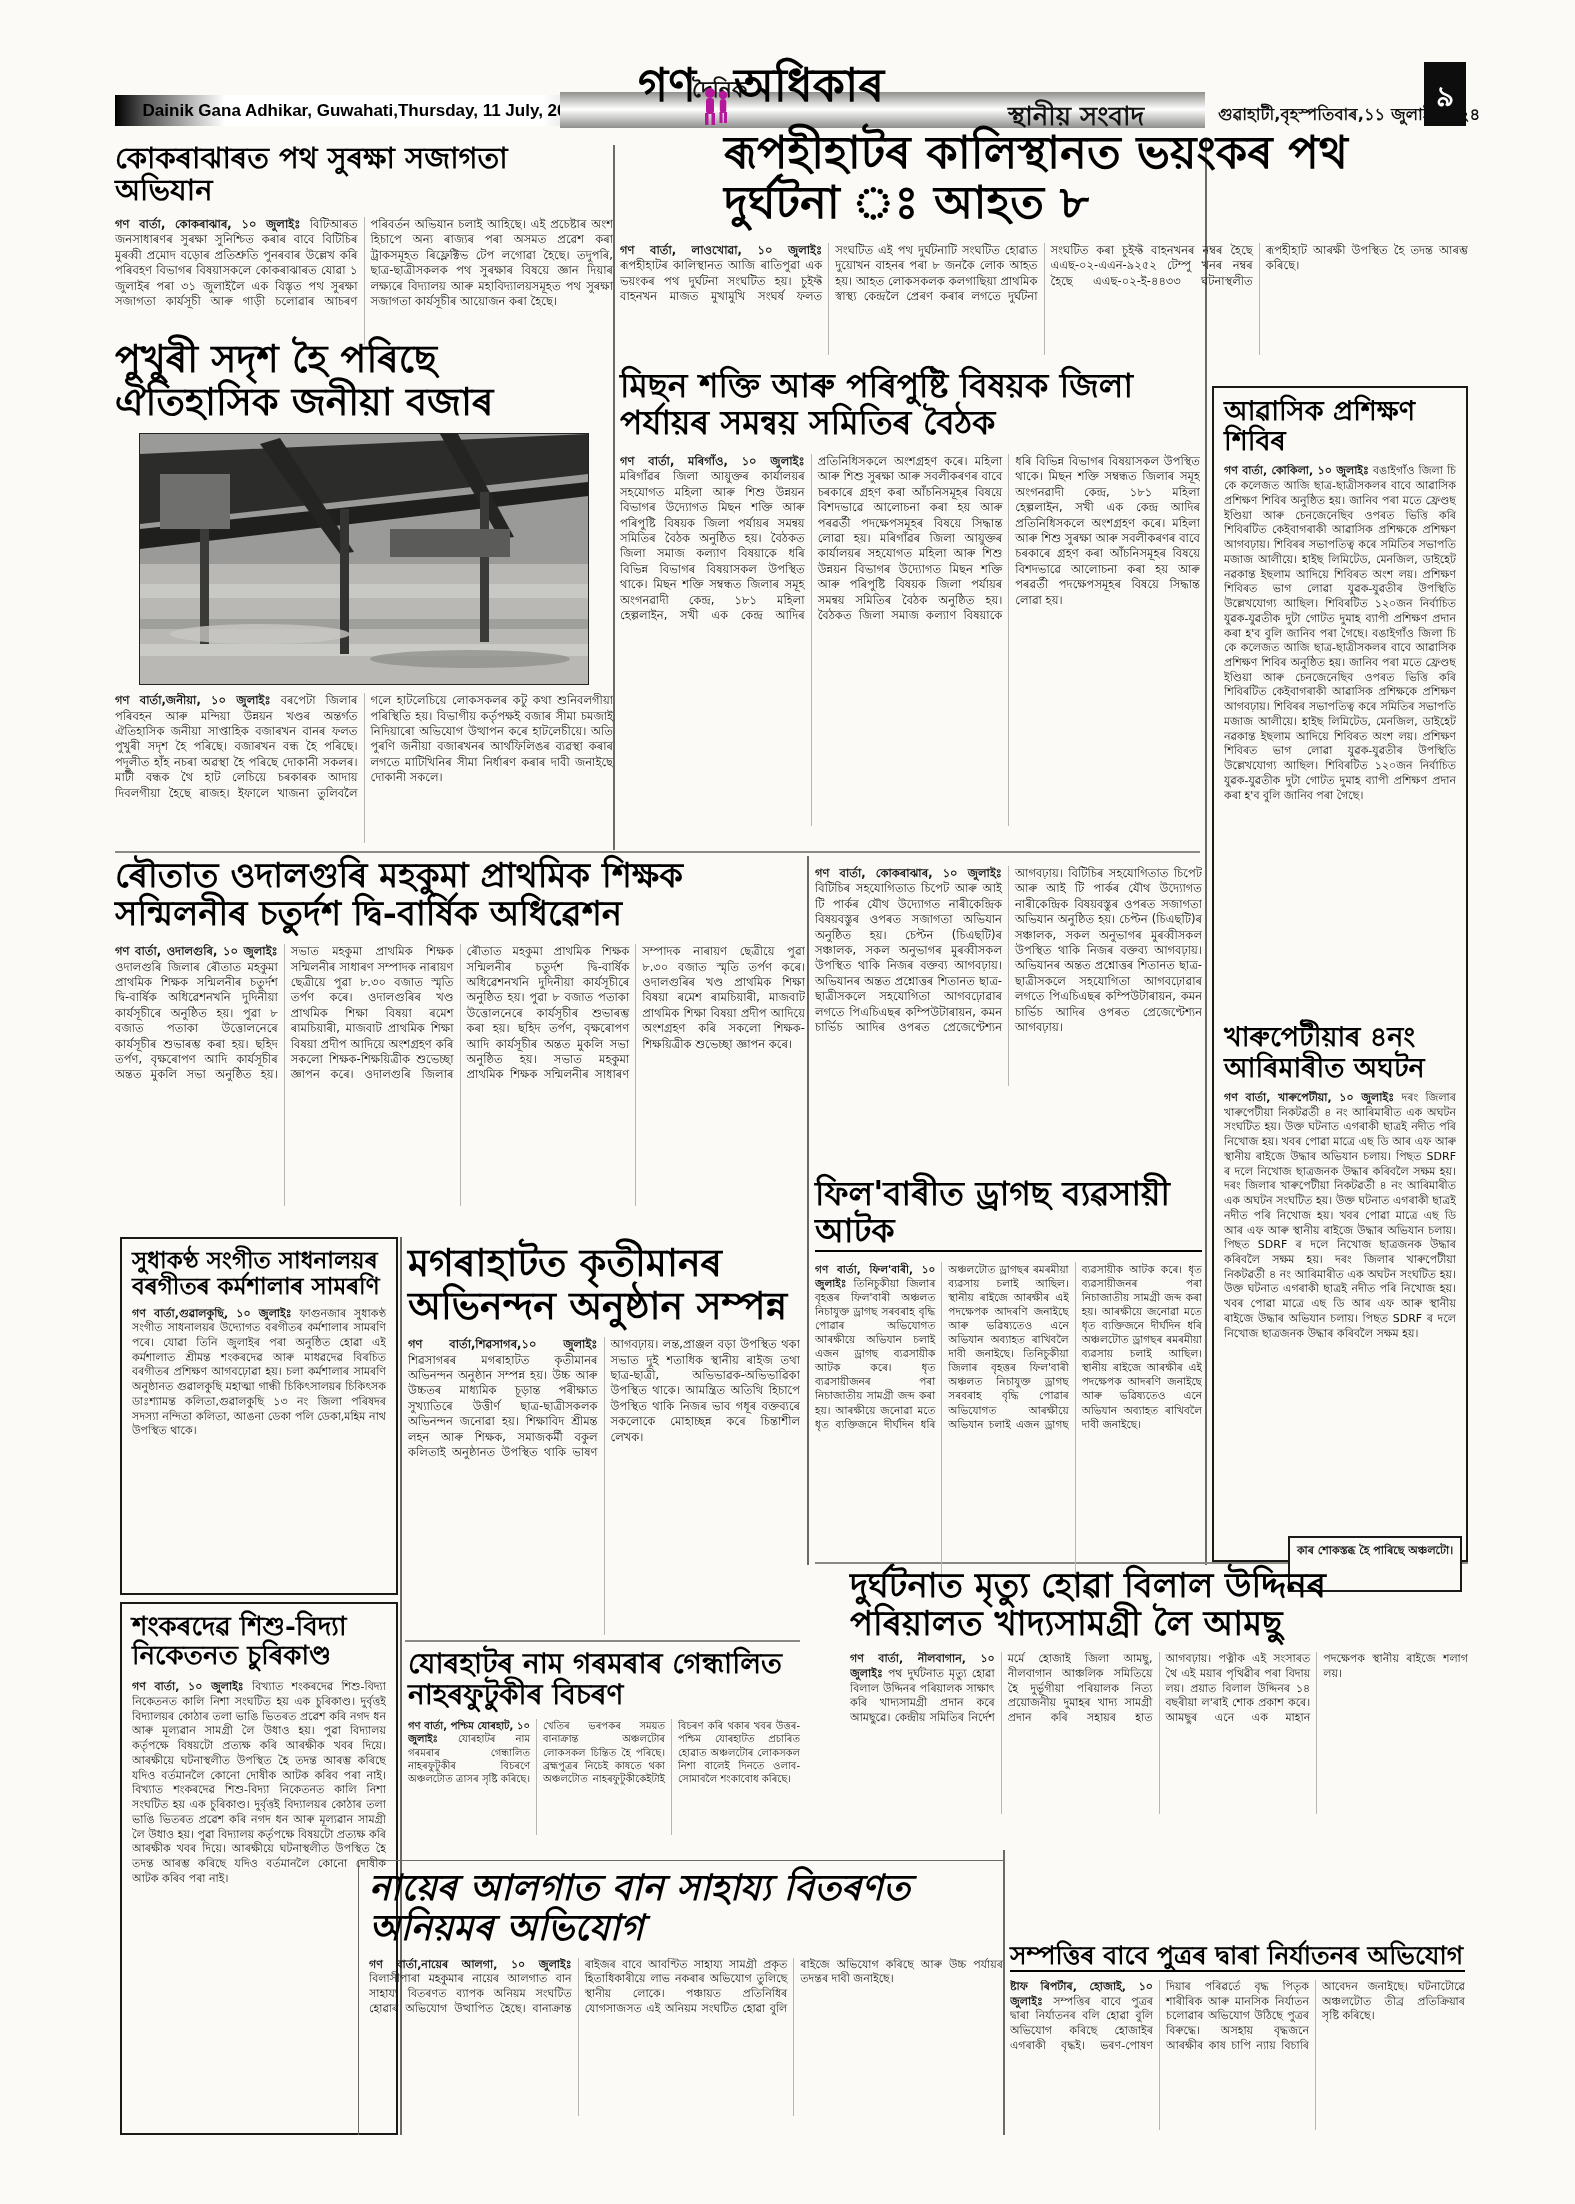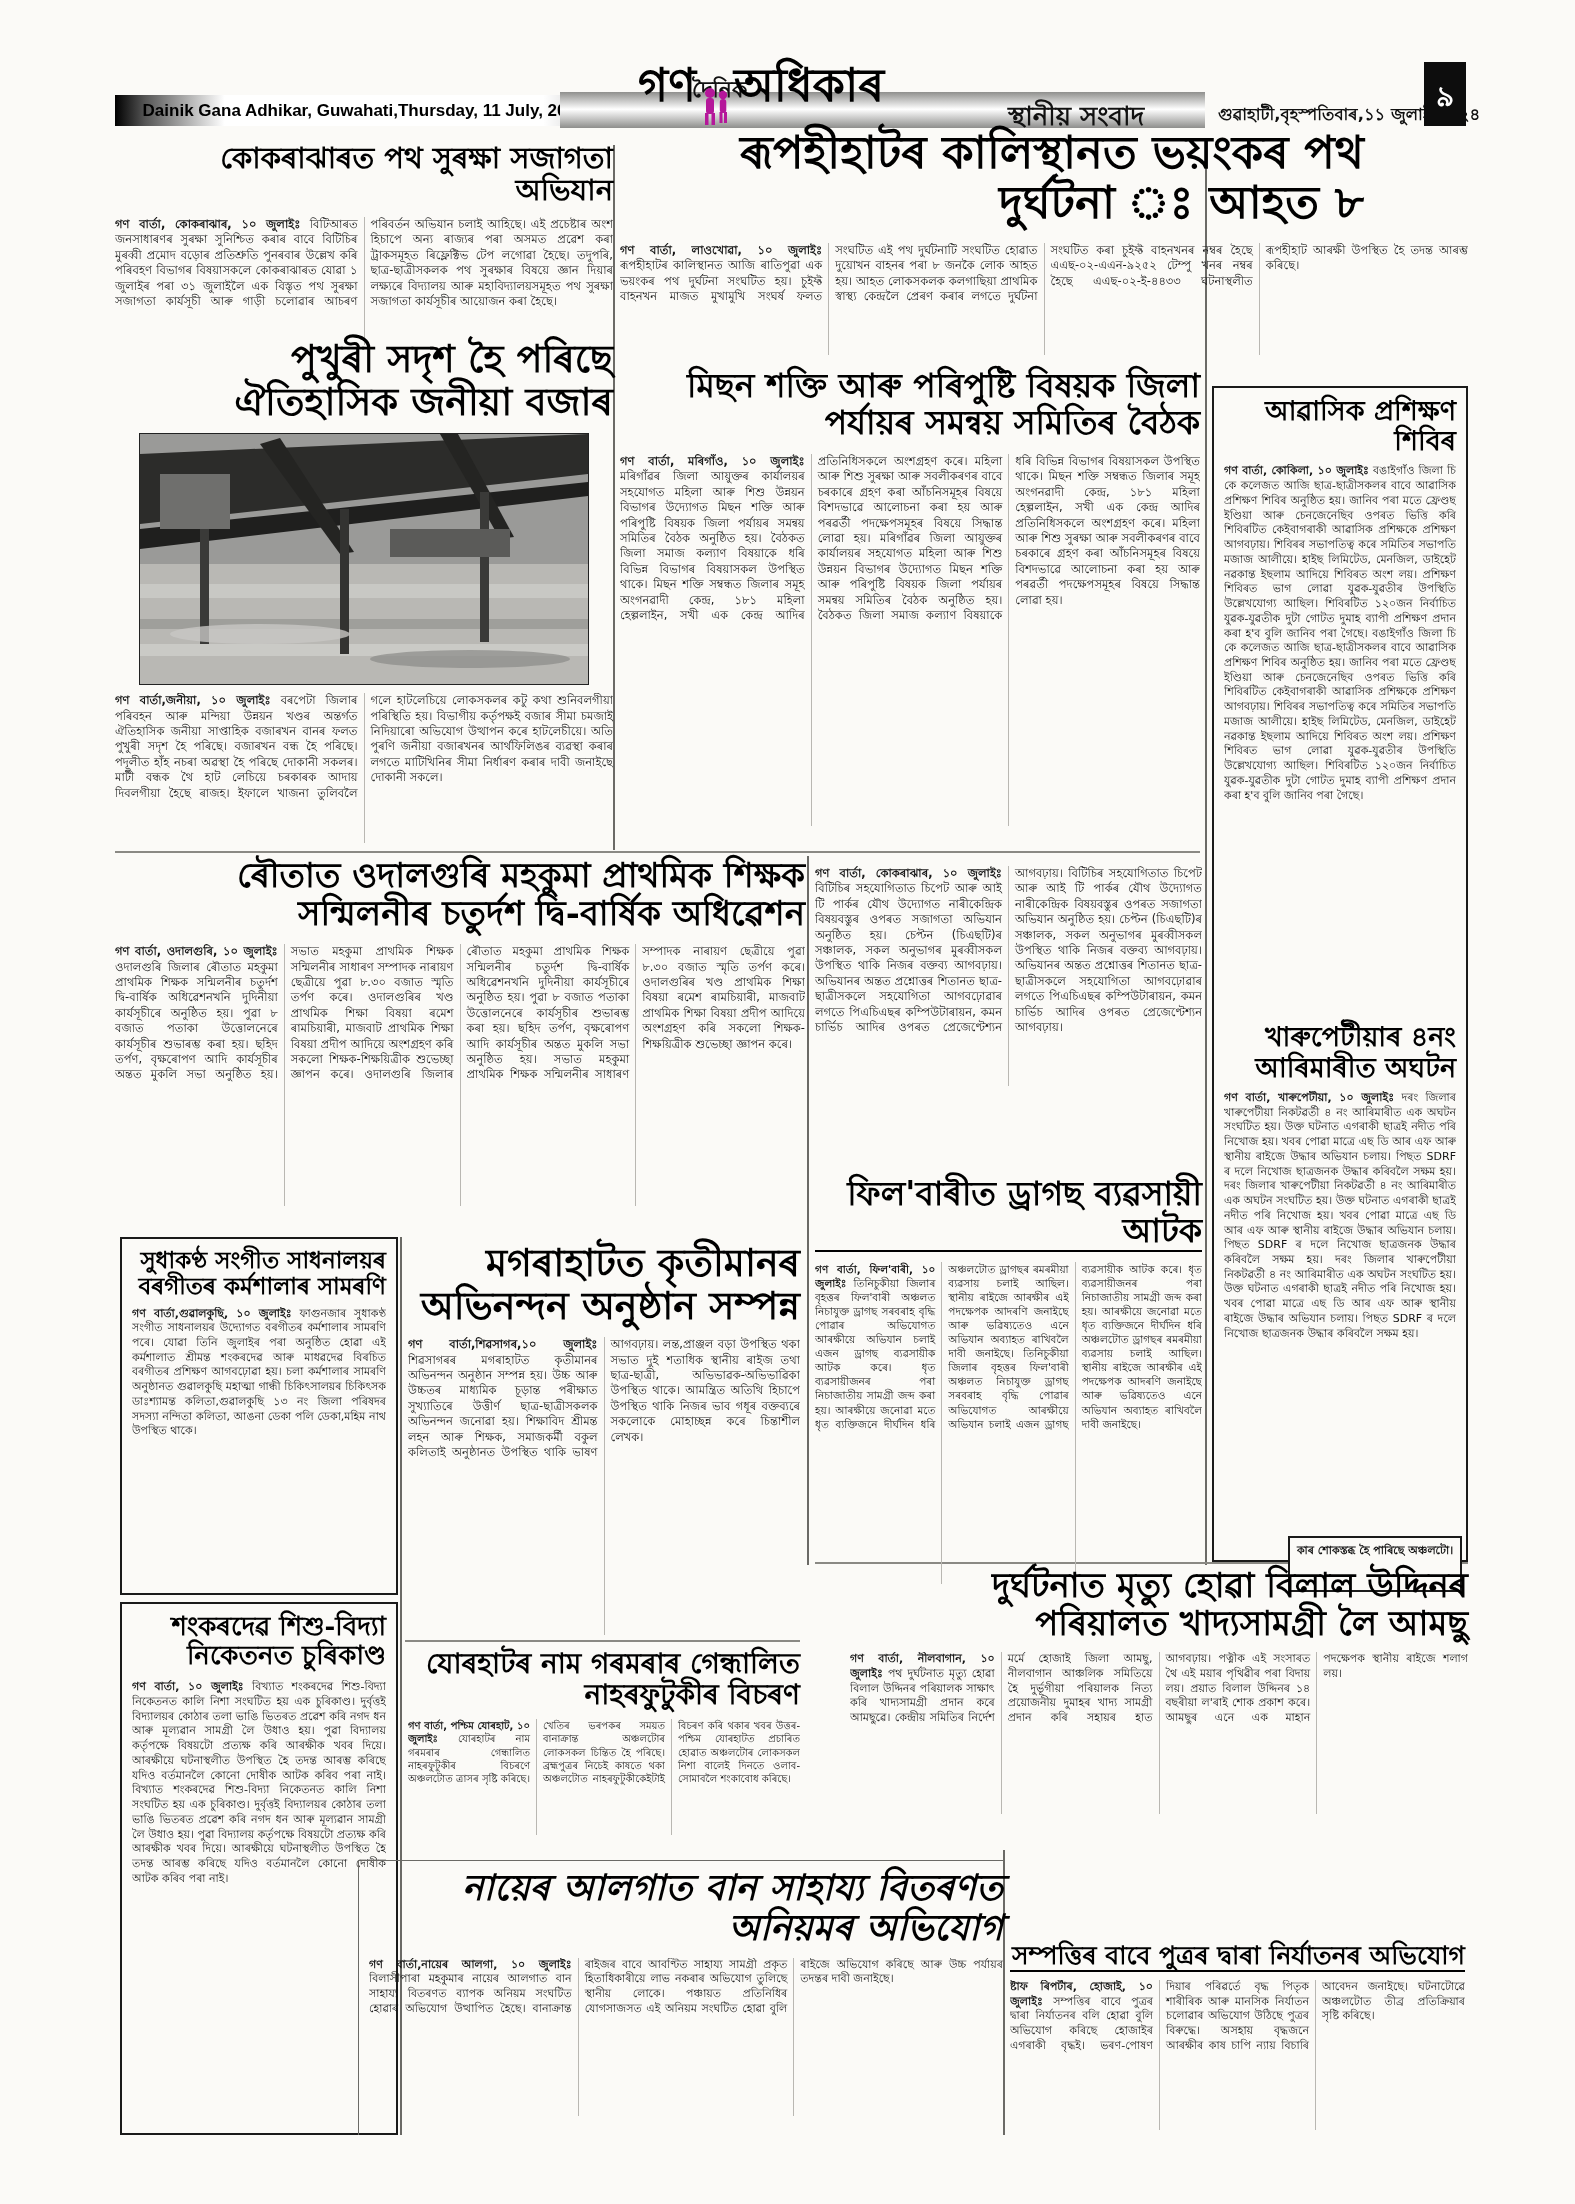--- a/index.html
+++ b/index.html
@@ -1,19 +1,19 @@
 <!DOCTYPE html>
 <html><head>
 <meta charset="utf-8">
 <style>
   html,body{margin:0;padding:0;background:#dddcd8;}
   .page{position:relative;width:1575px;height:2204px;background:#fbfaf7;margin:0 auto;
         font-family:"DejaVu Sans",sans-serif;color:#111;overflow:hidden;}
   .a{position:absolute;}
-  .hl{margin:0;font-weight:bold;text-align:right;line-height:1.12;color:#000;
+  .hl{margin:0;font-weight:bold;text-align:left;line-height:1.12;color:#000;
       font-family:"DejaVu Serif",serif;}
   .bt{font-size:11.5px;text-align:justify;line-height:1.34;color:#161616;
       column-gap:13px;column-rule:1px solid #b9b7b2;overflow:hidden;}
   .c2{column-count:2}.c3{column-count:3}.c4{column-count:4}
   .byline{font-weight:bold;}
   .rule-v{background:#6b6a66;width:1.5px;}
   .rule-h{background:#8a8984;height:1.5px;}
   .box{border:2px solid #1a1a1a;box-sizing:border-box;padding:8px 10px;}
   .banner{background:linear-gradient(90deg,#000 0%,#555 6%,#fff 22%,#fff 86%,#bbb 100%);
           font-family:"Liberation Sans",sans-serif;font-weight:bold;font-size:17px;

